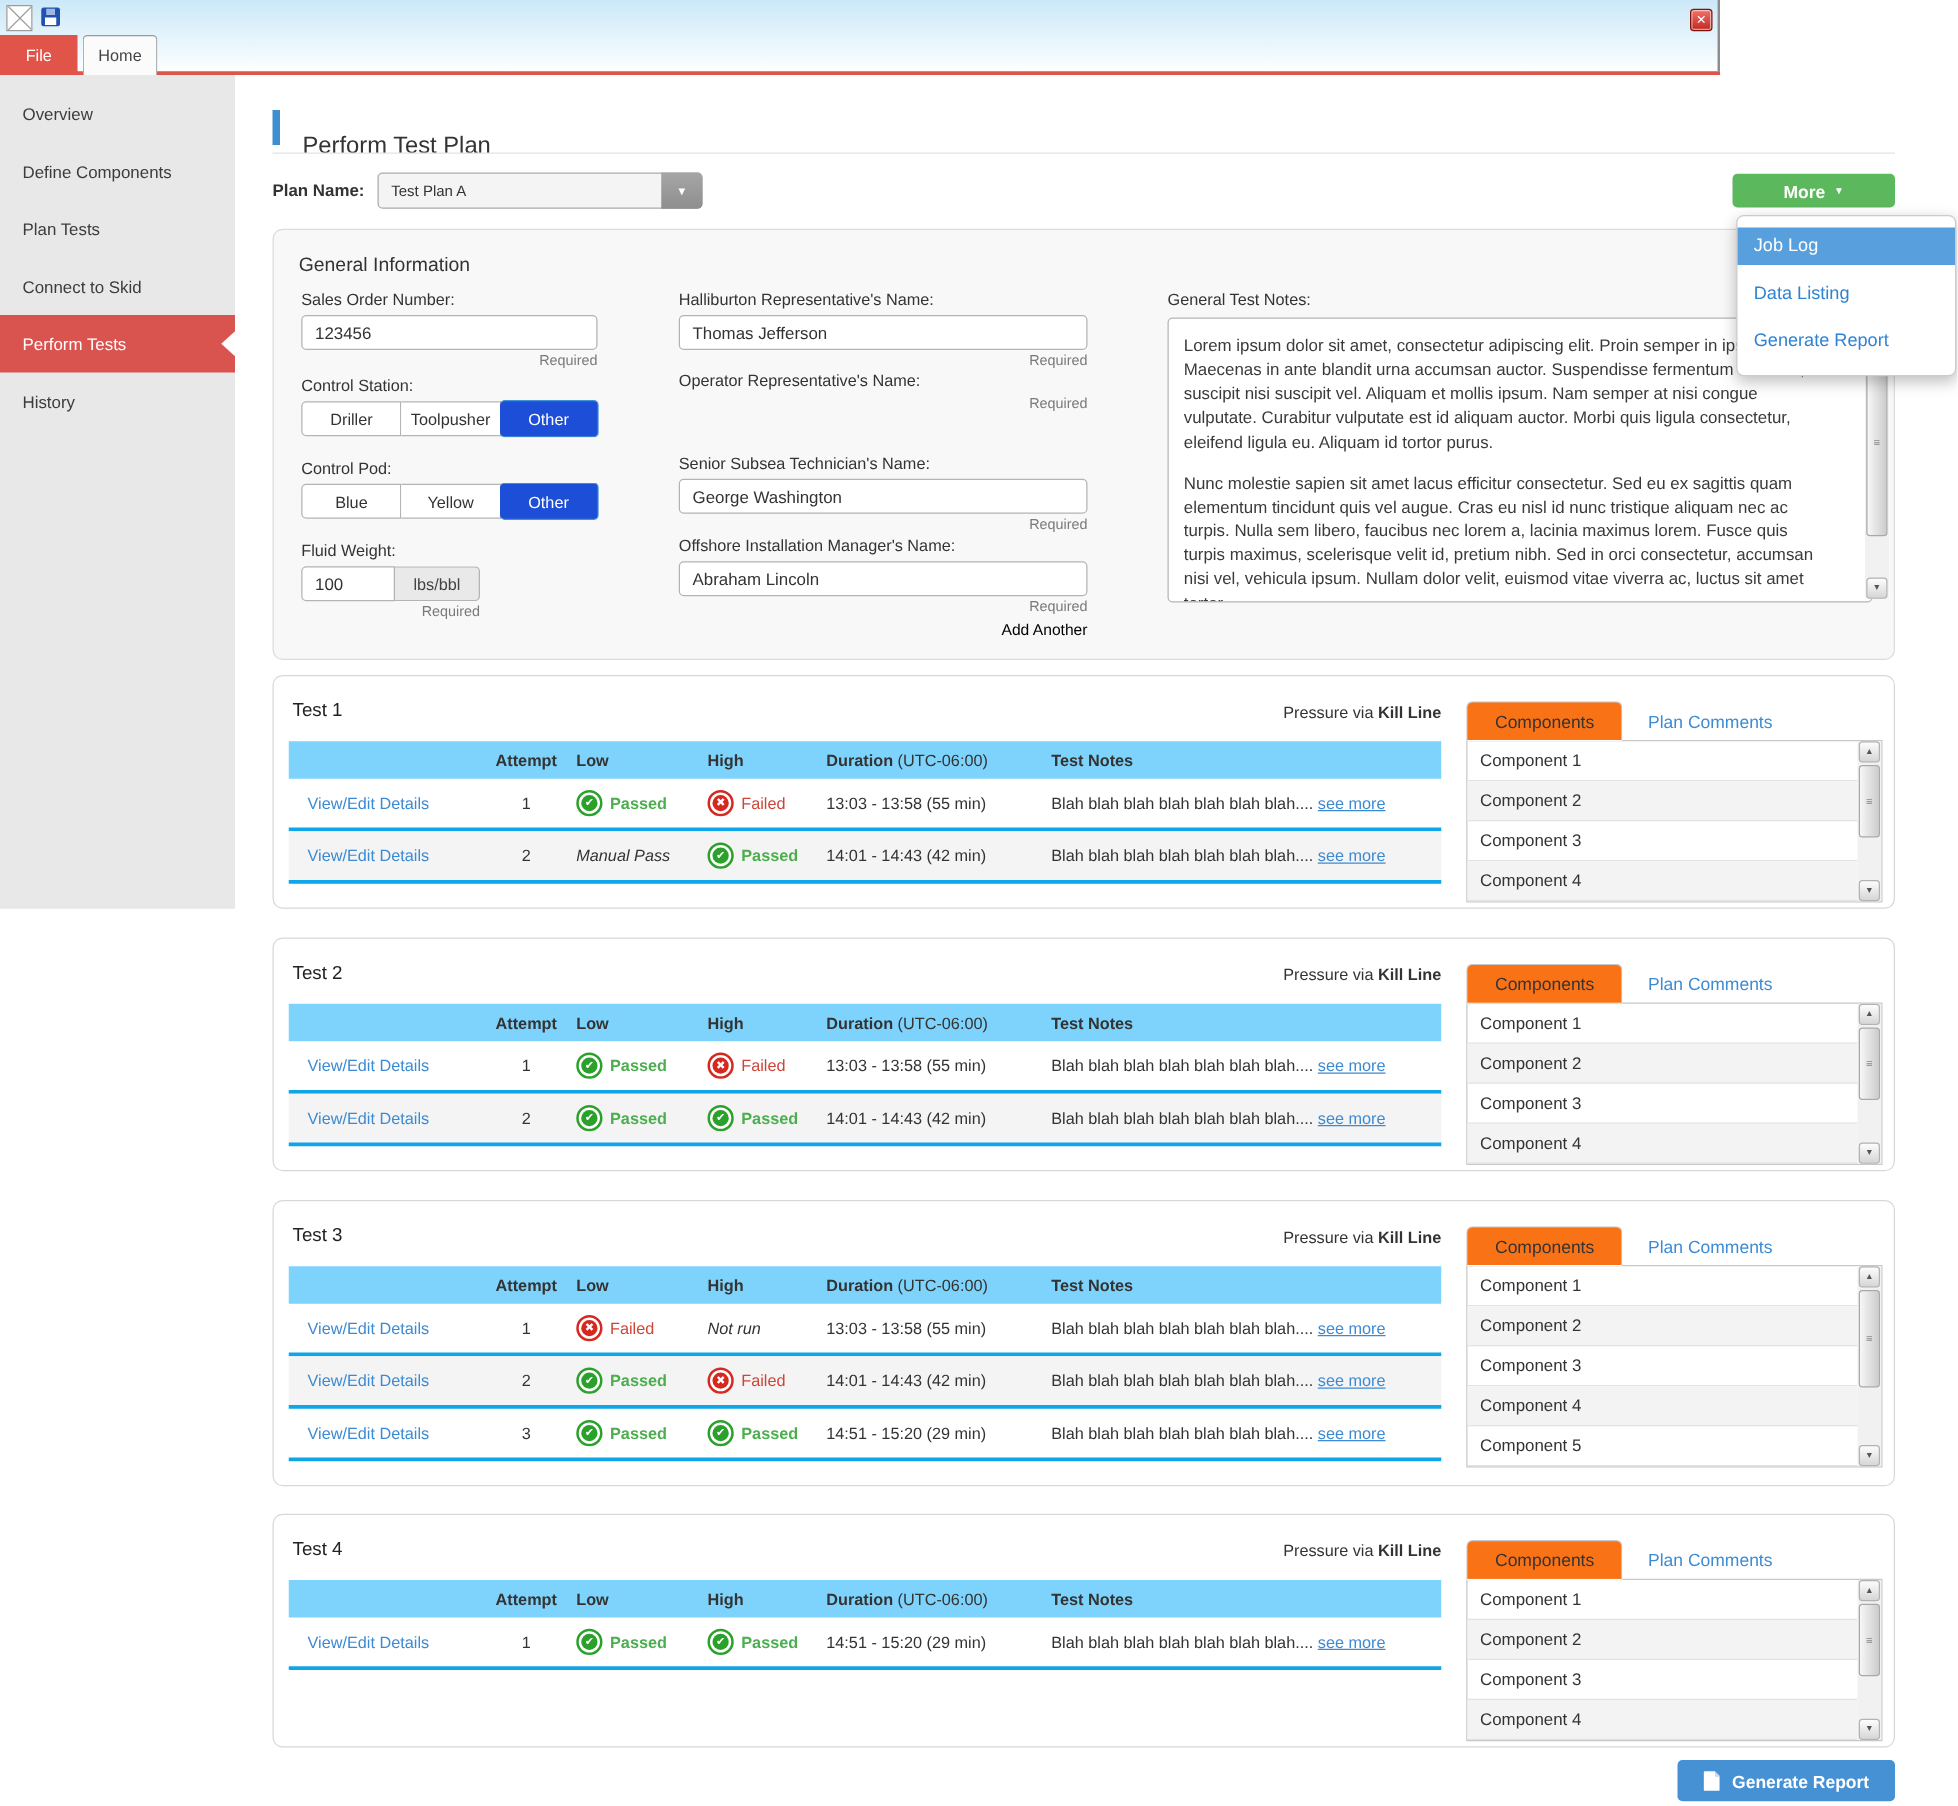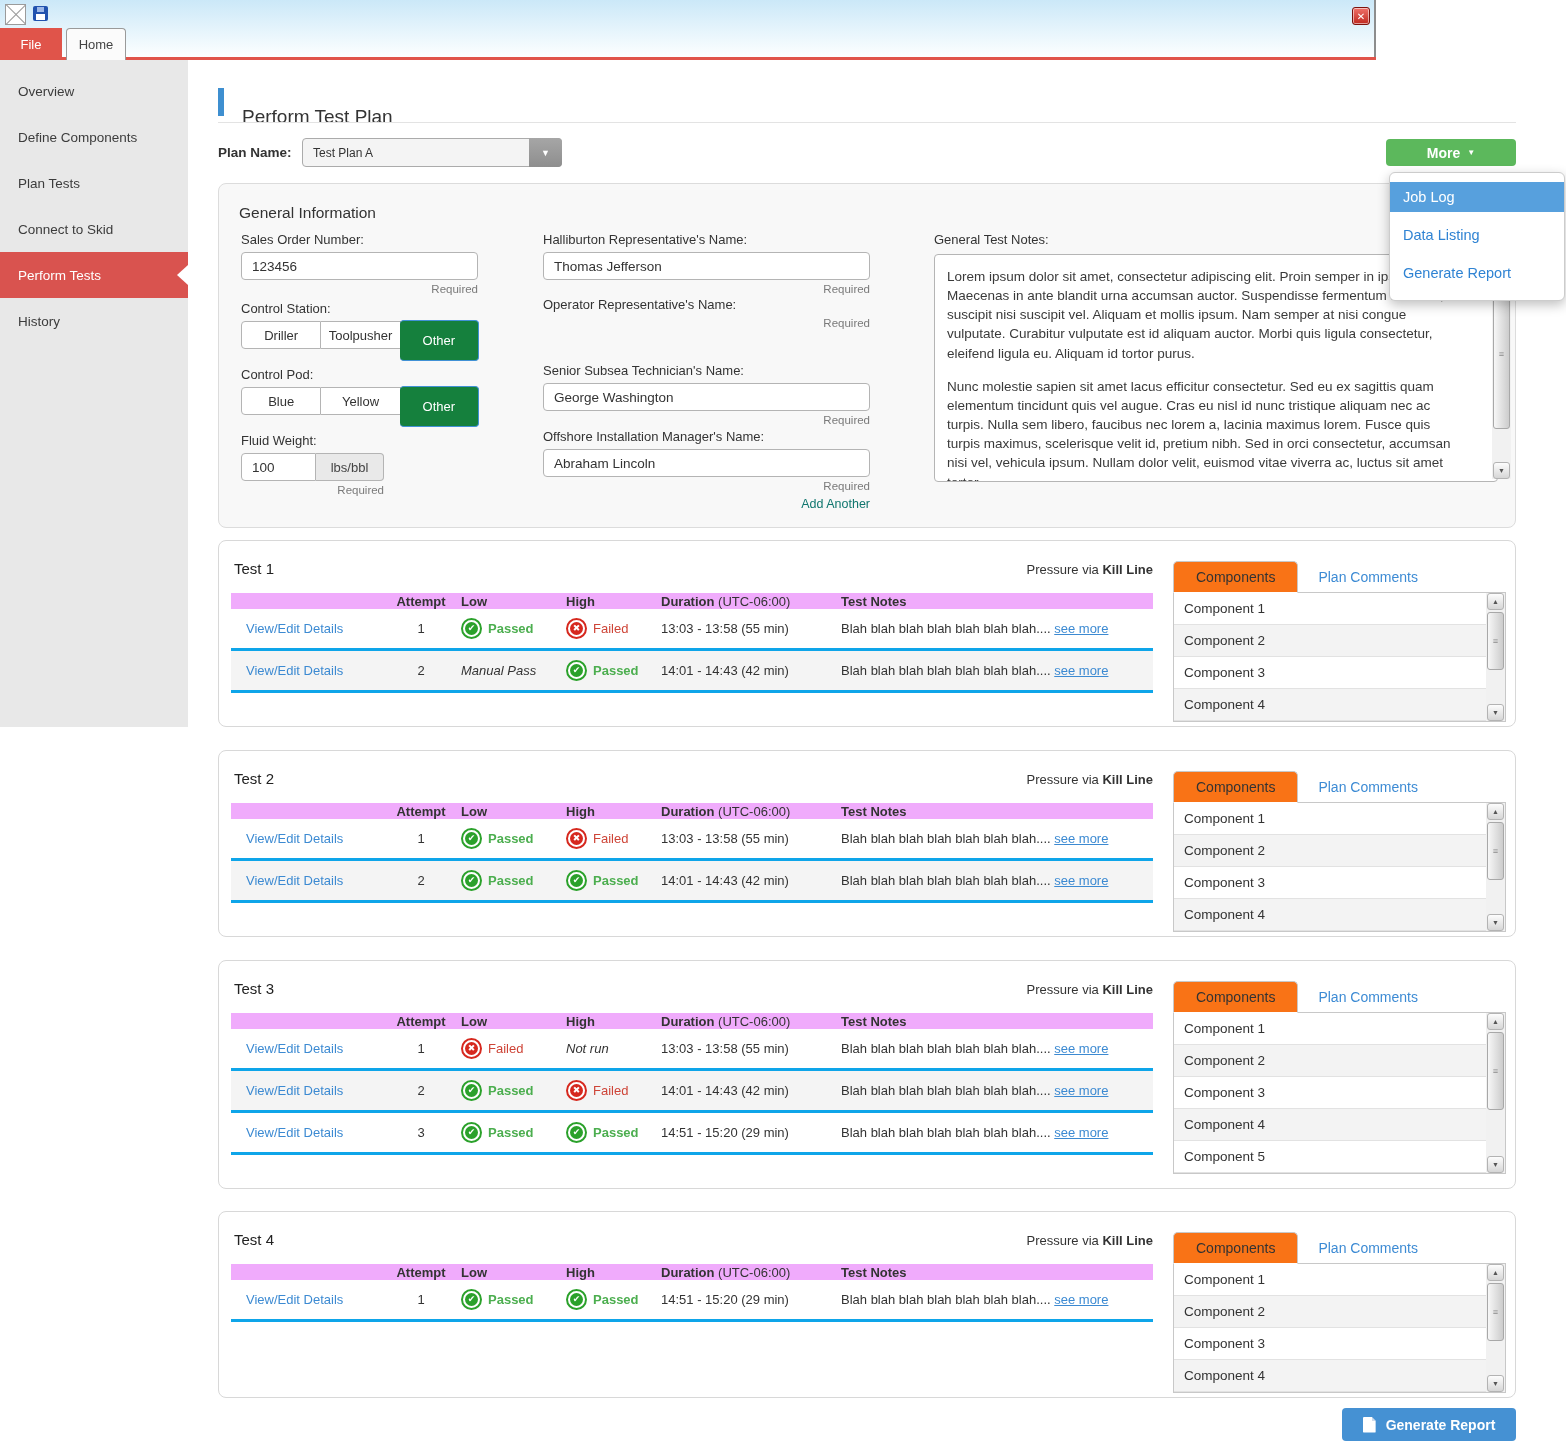--- a/index.html
+++ b/index.html
@@ -52,43 +52,43 @@
   .gi-title{position:absolute;left:20px;top:20px;font-size:15.5px;color:#333}
   .fld{position:absolute}
   .fld .flabel{font-size:13px;color:#333;margin-bottom:5px}
   .inp{height:28px;border:1px solid #b4b4b4;border-radius:4px;background:#fff;padding:0 10px;font-size:13.5px;color:#333;display:flex;align-items:center}
   .req{color:#7a7a7a;font-size:11.5px;text-align:right;margin-top:3px}
   .seg-group{display:flex;height:28px}
   .seg{flex:1;border:1px solid #b4b4b4;background:#fff;display:flex;align-items:center;justify-content:center;font-size:13px;color:#333;cursor:pointer}
   .seg + .seg{border-left:none}
   .seg:first-child{border-radius:4px 0 0 4px}
   .seg:last-child{border-radius:0 4px 4px 0}
-  .seg.sel{background:#15803d;border-color:#4191d6;color:#fff;border-radius:4px;margin:-1px;height:41px}
+  .seg.sel{background:#1d4ed8;border-color:#4191d6;color:#fff;border-radius:4px;margin:-1px;height:30px}
   .igroup{display:flex;height:28px}
   .igroup .inp{width:75px;border-radius:4px 0 0 4px}
   .addon{width:68px;background:#e9e9e9;border:1px solid #b4b4b4;border-left:none;border-radius:0 4px 4px 0;display:flex;align-items:center;justify-content:center;font-size:13px;color:#444}
-  .add-another{position:absolute;left:324px;top:313px;width:327px;text-align:right;font-size:12.5px;color:#0f766e;cursor:pointer}
+  .add-another{position:absolute;left:324px;top:313px;width:327px;text-align:right;font-size:12.5px;color:#000000;cursor:pointer}
   .notes-box{position:absolute;left:715px;top:70px;width:564px;height:228px;background:#fff;border:1px solid #b5b5b5;border-radius:4px;padding:12px 34px 10px 12px;font-size:13.5px;color:#3a3a3a;line-height:1.42;overflow:hidden}
   .notes-box p + p{margin-top:14px}
 
   
   .vscroll{position:absolute;background:#f1f1f1;width:19px}
   .sb-btn{position:absolute;left:1px;right:1px;height:17px;background:linear-gradient(#fdfdfd,#d6d6d6);border:1px solid #b3b3b3;border-radius:3px;display:flex;align-items:center;justify-content:center;font-size:7px;color:#555;cursor:pointer}
   .sb-btn.up{top:0}
   .sb-btn.down{bottom:0}
   .sb-thumb{position:absolute;left:1px;right:1px;background:linear-gradient(90deg,#f7f7f7,#cccccc);border:1px solid #a8a8a8;border-radius:3px;cursor:grab}
   .sb-thumb::after{content:"≡";position:absolute;left:50%;top:50%;transform:translate(-50%,-52%);font-size:9px;color:#8a8a8a}
 
   
   .test-panel{position:absolute;left:218px;width:1298px;background:#fff;border:1px solid #d8d8d8;border-radius:8px}
   .t-title{position:absolute;left:15px;top:19px;font-size:15px;color:#222}
   .pressure{position:absolute;left:12px;top:21px;width:922px;text-align:right;font-size:13px;color:#333}
   .ttable{position:absolute;left:12px;top:52px;width:922px}
   .thead,.trow{display:grid;grid-template-columns:150px 80px 105px 95px 180px 1fr;align-items:center}
-  .thead{height:16px;background:#f0abfc;font-weight:bold;color:#333}
+  .thead{height:30px;background:#7dd3fc;font-weight:bold;color:#333}
   .thead .tz{font-weight:normal}
   .trow{height:42px;border-bottom:3px solid #0ea5e9}
   .trow.alt{background:#f4f4f4}
   .c1{padding-left:15px}
   .c2{text-align:center}
   .c6{padding-right:6px}
   .scell{display:flex;align-items:center;gap:6px}
   .sicon{display:none;width:21px;height:21px;border-radius:50%;align-items:center;justify-content:center;background:#fff;flex:none}
   .sicon::before{display:flex;width:13px;height:13px;border-radius:50%;color:#fff;font-size:9px;line-height:13px;align-items:center;justify-content:center}
   .scell[data-kind="passed"] .sicon{display:inline-flex;border:2px solid #2ba12b}

